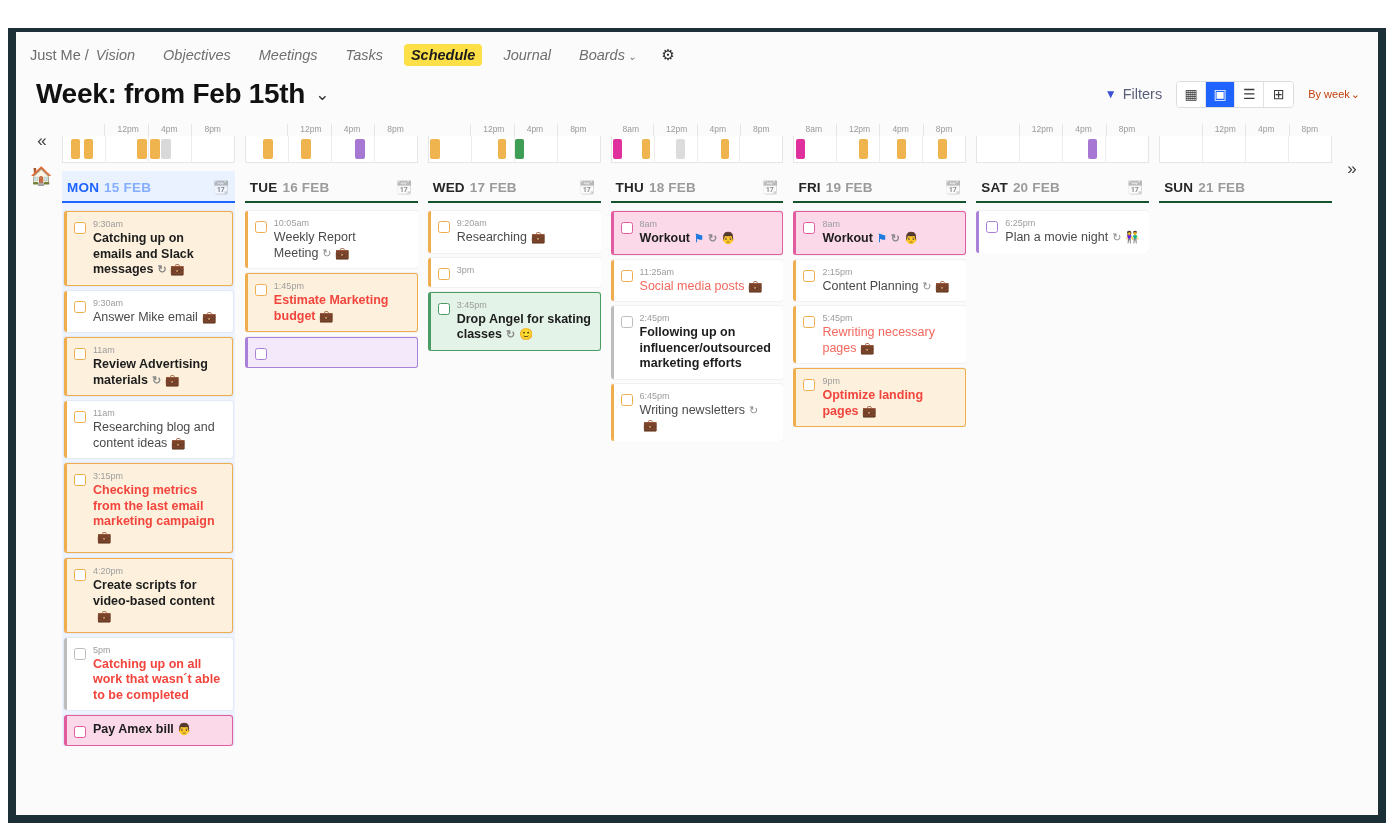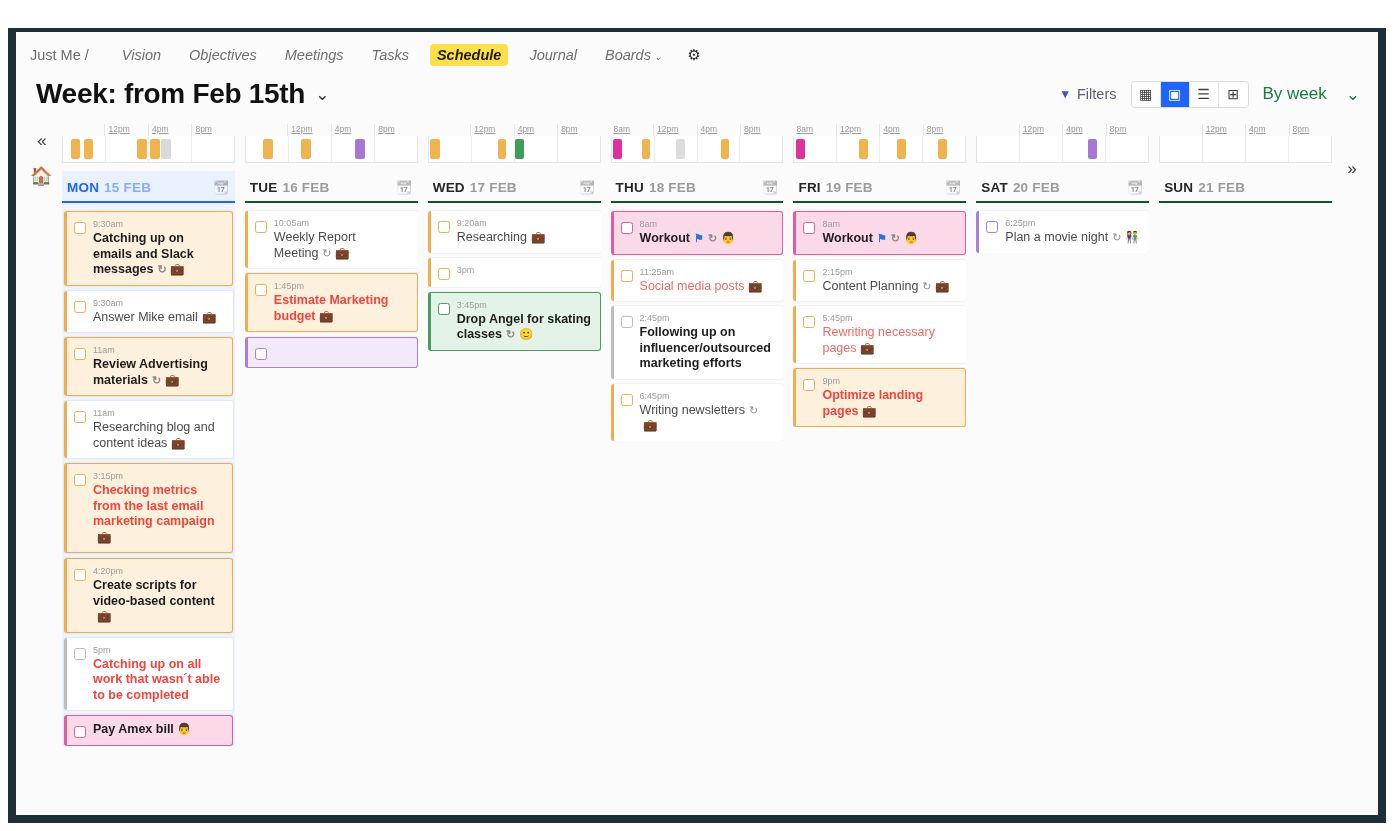--- a/index.html
+++ b/index.html
@@ -23,21 +23,21 @@
     position: relative;
   }
 
   
   .topnav {
     display: flex; align-items: center;
     gap: 0px;
     padding: 12px 0 8px 14px;
     font-size: 14.5px;
   }
-  .topnav .crumb { color: #6b6b6b; margin-right: 26px; }
+  .topnav .crumb { color: #6b6b6b; margin-right: 0; }
   .topnav .navitem {
     color: #8a8a8a; margin-right: 14px; padding: 3px 7px;
     border-radius: 4px; cursor: pointer; white-space: nowrap;
   }
   .topnav .navitem.active {
     color: #1b1b1b; font-weight: 600; background: #fde047;
   }
   .topnav .navitem.plain { color: #6f6f6f; }
   .caret { font-size: 10px; margin-left: 3px; color: #7a7a7a; }
   .gear { font-size: 15px; color: #2b2b2b; margin-left: 4px; cursor: pointer; }
@@ -59,43 +59,42 @@
     color: #5a5f78; font-size: 14.5px; cursor: pointer;
   }
   .funnel { color: #3b4fd8; font-size: 12px; }
   .viewgroup { display: flex; border: 1px solid #dcdcdc; border-radius: 4px; overflow: hidden; background:#fff; }
   .vbtn {
     width: 29px; height: 25px; display: flex; align-items: center; justify-content: center;
     border-right: 1px solid #e2e2e2; background: #fff; cursor: pointer; font-size: 14px; color: #3a3a3a;
   }
   .vbtn:last-child { border-right: none; }
   .vbtn.active { background: #1f64ff; color: #fff; }
-  .byweek { font-size: 17px; color: #15803d; cursor: pointer; display:flex; align-items:center; gap:19px; }
+  .byweek { font-size: 11px; color: #c2410c; cursor: pointer; display:flex; align-items:center; gap:1px; }
 
   
   .board { display: flex; padding: 0 6px 0 6px; height: 640px; }
   .railcol {
     width: 40px; flex: 0 0 40px;
     display: flex; flex-direction: column; align-items: center;
     padding-top: 12px; gap: 18px;
   }
   .rail-ico { font-size: 17px; color: #3b3b3b; cursor: pointer; line-height: 1; }
   .rail-home { font-size: 18px; }
 
   .days { display: flex; flex: 1; gap: 10px; }
   .daycol { flex: 1 1 0; min-width: 0; display: flex; flex-direction: column; }
 
   
   .mini { padding-top: 4px; }
   .miniticks { display: flex; height: 12px; }
   .minitick {
     flex: 1 1 0; font-size: 8.5px; color: #9a9a9a;
-    padding-left: 3px; line-height: 11px;
+    padding-left: 12px; line-height: 11px;
     border-left: 1px solid #e6e6e6;
-    text-decoration: underline;
   }
   .minitick:first-child { border-left: none; color: transparent; }
   .minitick.lbl { color: #9a9a9a; }
   .minibars { display: flex; height: 27px; border: 1px solid #e6e6e6; border-top: none; background:#fff; }
   .minicell { flex: 1 1 0; border-left: 1px solid #ededed; position: relative; }
   .minicell:first-child { border-left: none; }
   .bar {
     position: absolute; top: 3px; bottom: 3px; border-radius: 2px;
     background-image: repeating-linear-gradient(45deg, rgba(255,255,255,.55) 0 2px, rgba(255,255,255,0) 2px 4px);
   }

